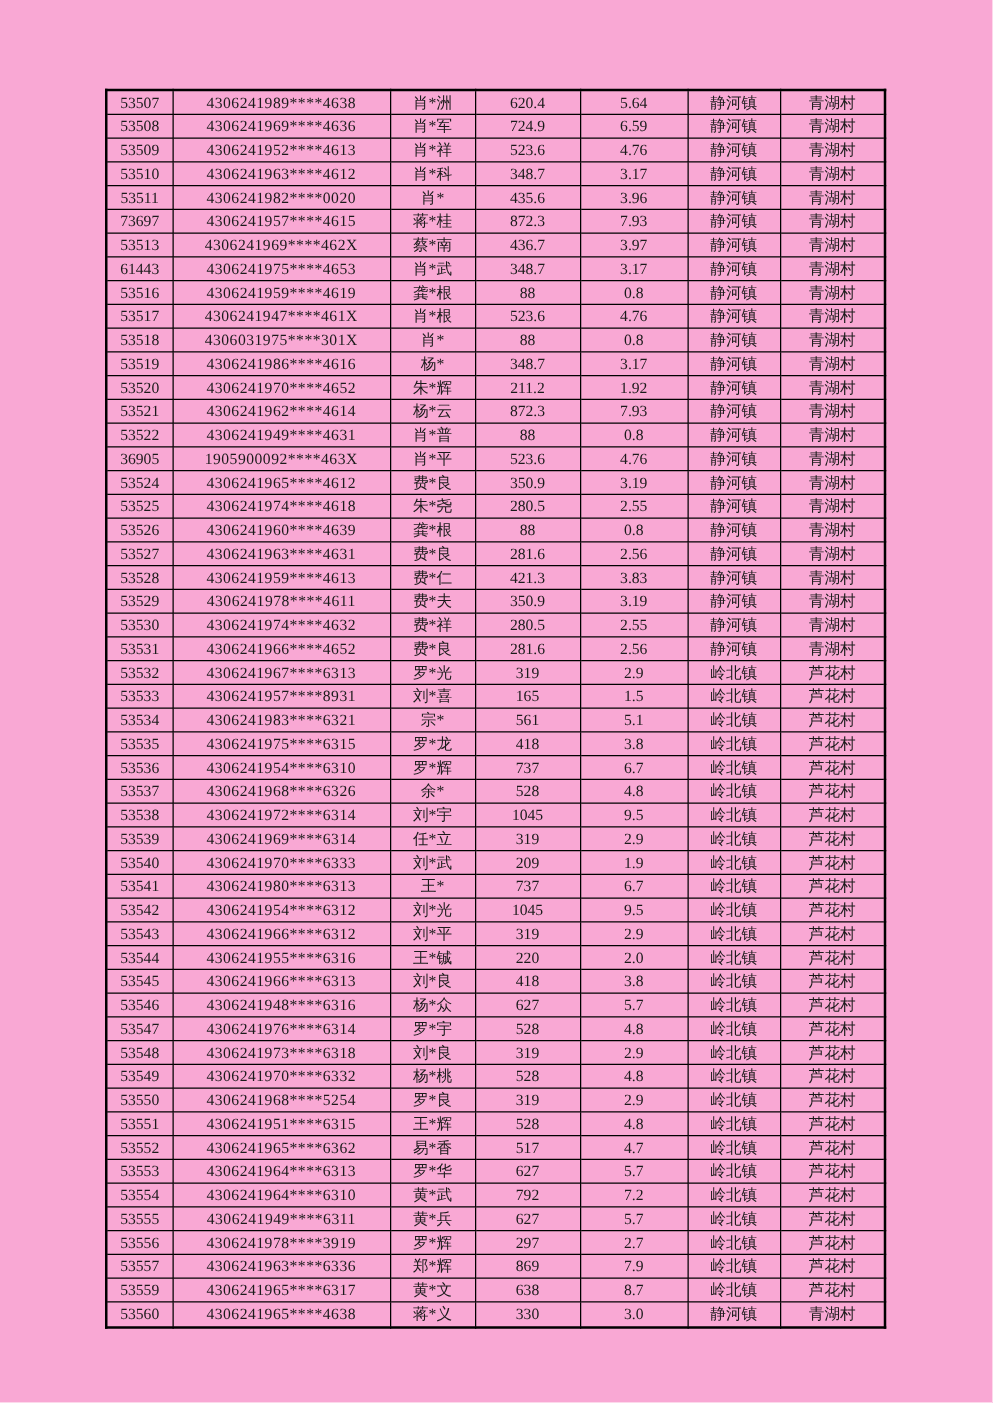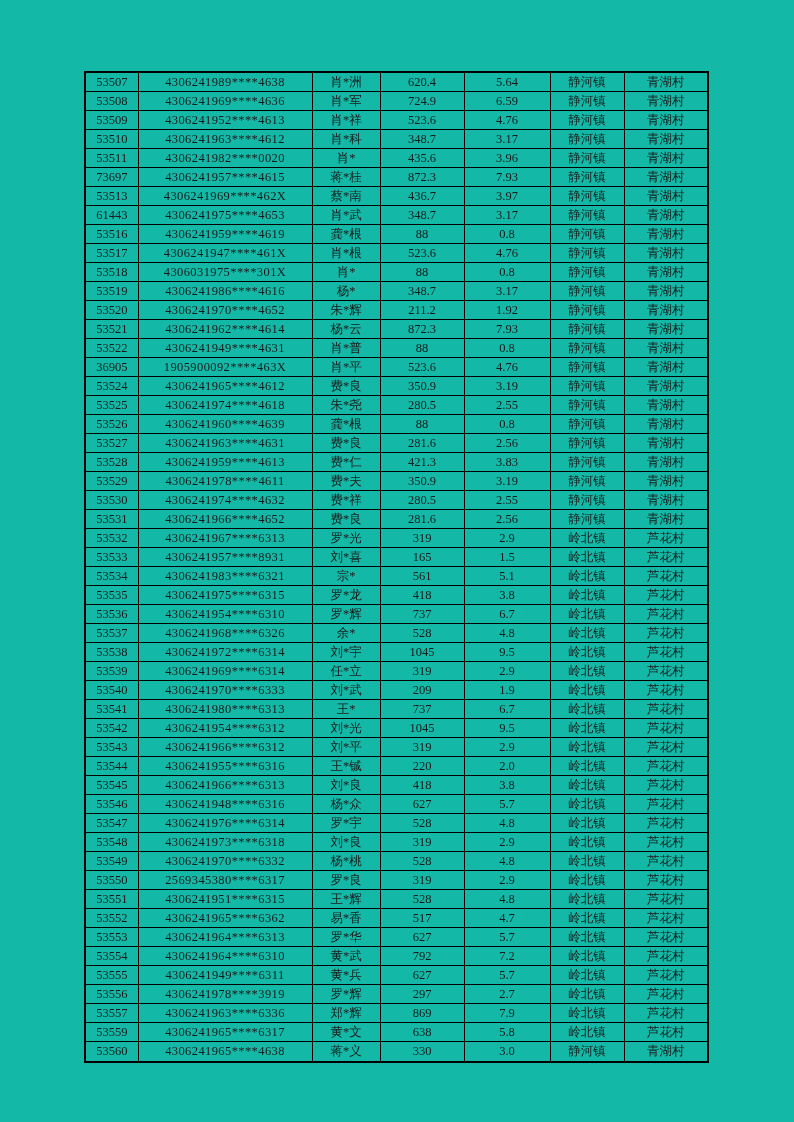--- a/index.html
+++ b/index.html
@@ -43,21 +43,21 @@
   col.c1 { width: 174px; }
   col.c2 { width: 68px; }
   col.c3 { width: 84px; }
   col.c4 { width: 86px; }
   col.c5 { width: 74px; }
   col.c6 { width: 84px; }
 </style>
 </head>
 <body>
 
-<div class="page" style="background: #14b8a6;">
+<div class="page" style="background: #f9a8d4;">
   <table class="data-table">
     <colgroup>
       <col class="c0">
         <col class="c1">
         <col class="c2">
         <col class="c3">
       <col class="c4">
         <col class="c5">
         <col class="c6">
     </colgroup>
@@ -435,21 +435,21 @@
           <td>53549</td>
           <td class="col-id">4306241970****6332</td>
           <td>杨*桃</td>
           <td>528</td>
           <td>4.8</td>
           <td>岭北镇</td>
           <td>芦花村</td>
         </tr>
         <tr>
           <td>53550</td>
-          <td class="col-id">2569345380****6317</td>
+          <td class="col-id">4306241968****5254</td>
           <td>罗*良</td>
           <td>319</td>
           <td>2.9</td>
           <td>岭北镇</td>
           <td>芦花村</td>
         </tr>
         <tr>
           <td>53551</td>
           <td class="col-id">4306241951****6315</td>
           <td>王*辉</td>
@@ -510,21 +510,21 @@
           <td>869</td>
           <td>7.9</td>
           <td>岭北镇</td>
           <td>芦花村</td>
         </tr>
         <tr>
           <td>53559</td>
           <td class="col-id">4306241965****6317</td>
           <td>黄*文</td>
           <td>638</td>
-          <td>5.8</td>
+          <td>8.7</td>
           <td>岭北镇</td>
           <td>芦花村</td>
         </tr>
         <tr>
           <td>53560</td>
           <td class="col-id">4306241965****4638</td>
           <td>蒋*义</td>
           <td>330</td>
           <td>3.0</td>
           <td>静河镇</td>

